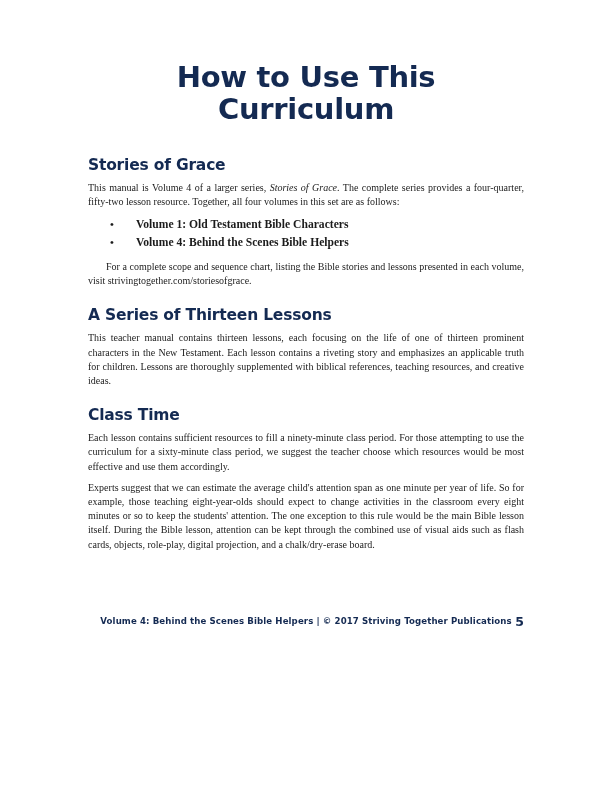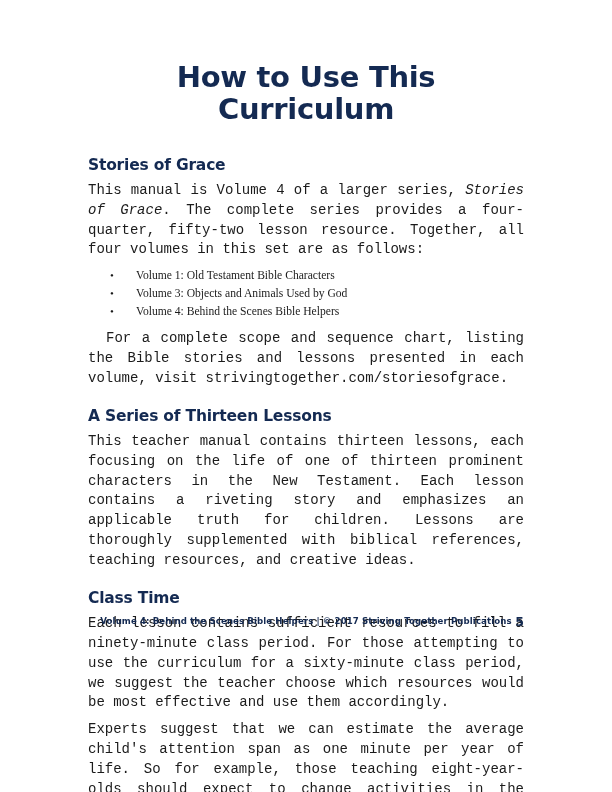--- a/index.html
+++ b/index.html
@@ -41,35 +41,36 @@
     font-weight: bold;
     font-size: 15.5px;
     color: #142a52;
     margin: 18px 0 7px 0;
     letter-spacing: -0.2px;
   }
   .section:first-of-type .section-heading {
     margin-top: 0;
   }
   p.body {
-    font-family: Liberation Mono, monospace;
-    font-size: 14px;
+    font-family: Liberation Serif, serif;
+    font-size: 10px;
     line-height: 1.42;
     text-align: justify;
     margin: 0 0 7px 0;
     color: #1b1b1b;
   }
   p.indent {
     text-indent: 18px;
   }
   em { font-style: italic; }
   ul.vol-list {
     list-style: none;
     margin: 6px 0 8px 0;
     padding: 0 0 0 22px;
+    font-weight: bold;
   }
   ul.vol-list li {
     font-family: "Liberation Serif", serif;
     font-size: 11.6px;
     line-height: 1.55;
     position: relative;
     padding-left: 26px;
     color: #1b1b1b;
   }
   ul.vol-list li::before {
@@ -111,21 +112,20 @@
 
 <div class="page">
 
   <h1 class="page-title">How to Use This Curriculum</h1>
 
   <div class="section">
     <h2 class="section-heading">Stories of Grace</h2>
     <p class="body"><span>This manual is Volume 4 of a larger series, </span><em>Stories of Grace</em><span>. The complete series provides a four-quarter, fifty-two lesson resource. Together, all four volumes in this set are as follows:</span></p>
     <ul class="vol-list">
       <li>Volume 1: Old Testament Bible Characters</li>
-      <li>Volume 3: Objects and Animals Used by God</li>
       <li>Volume 4: Behind the Scenes Bible Helpers</li>
     </ul>
     <p class="body indent">For a complete scope and sequence chart, listing the Bible stories and lessons presented in each volume, visit strivingtogether.com/storiesofgrace.</p>
   </div>
 
   <div class="section">
     <h2 class="section-heading">A Series of Thirteen Lessons</h2>
     <p class="body">This teacher manual contains thirteen lessons, each focusing on the life of one of thirteen prominent characters in the New Testament. Each lesson contains a riveting story and emphasizes an applicable truth for children. Lessons are thoroughly supplemented with biblical references, teaching resources, and creative ideas.</p>
   </div>
 

